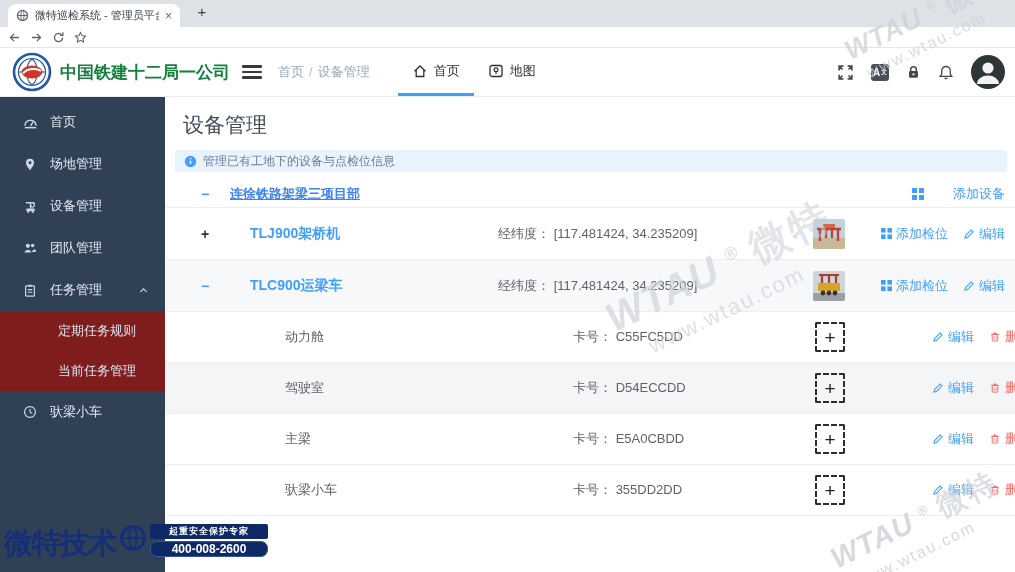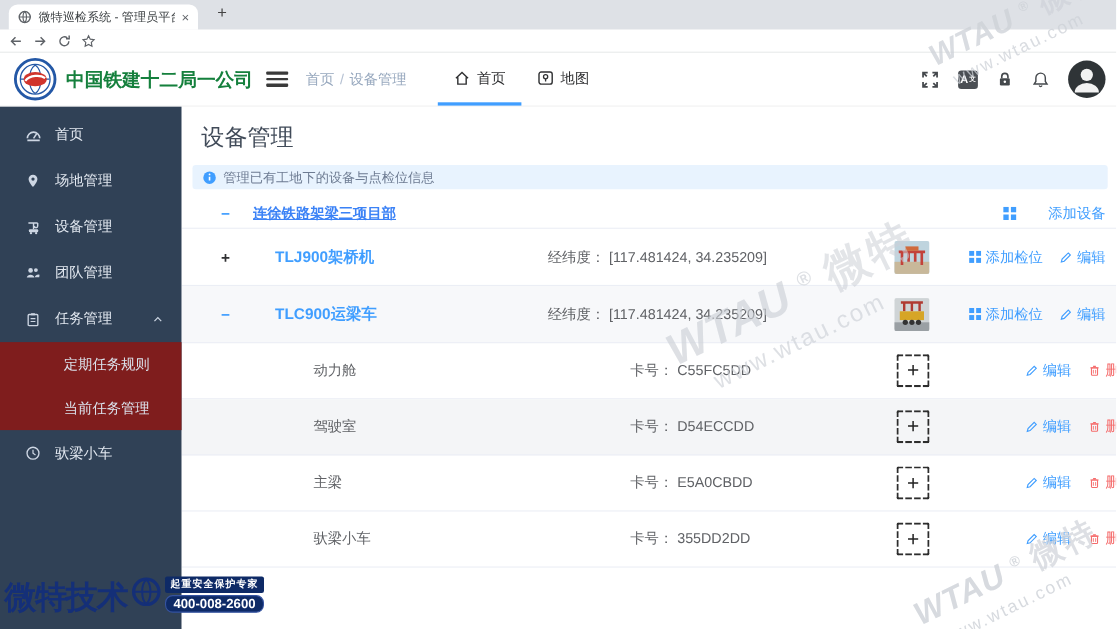--- a/index.html
+++ b/index.html
@@ -111,21 +111,21 @@
   
   .thumb-svg { width:100%; height:100%; display:block; }
   
   .brand {
     position:absolute; left:4px; bottom:8px; display:flex; gap:3px; z-index:60;
     pointer-events:none;
   }
   .brand-name { font-size:29px; font-weight:900; color:#142f78; letter-spacing:-1px; }
   .brand-globe { color:#142f78; display:flex; }
   .brand-badges { display:flex; flex-direction:column; align-items:stretch; gap:2px; }
-  .badge1 { background:#0e2a66; color:#fff; font-size:9px; font-weight:bold; padding:1px 5px; border-radius:2px; letter-spacing:1px; }
+  .badge1 { background:#0e2a66; color:#fff; font-size:9px; font-weight:bold; padding:1px 19px; border-radius:2px; letter-spacing:1px; }
   .badge2 { background:#0e2a66; color:#fff; font-size:12px; font-weight:bold; padding:0 6px; border-radius:7px; text-align:center; border:1px solid #3553a0; }
   
   .wm { position:absolute; transform:rotate(-26deg); pointer-events:none; z-index:50; color:#cdd1d7; }
   .wm-l1 { font-weight:bold; font-style:italic; letter-spacing:1px; white-space:nowrap; }
   .wm-l1 .wm-reg { font-size:.45em; vertical-align:super; font-style:normal; }
   .wm-l1 .wm-cn { font-style:normal; font-weight:bold; opacity:.85; letter-spacing:3px; }
   .wm-l2 { font-weight:normal; font-style:normal; letter-spacing:2px; white-space:nowrap; }
   .wm-top { top:-4px; left:842px; font-size:27px; opacity:.75; }
   .wm-top .wm-l2 { font-size:16px; margin-top:2px; margin-left:10px; }
   .wm-mid { top:238px; left:602px; font-size:40px; opacity:.65; }

